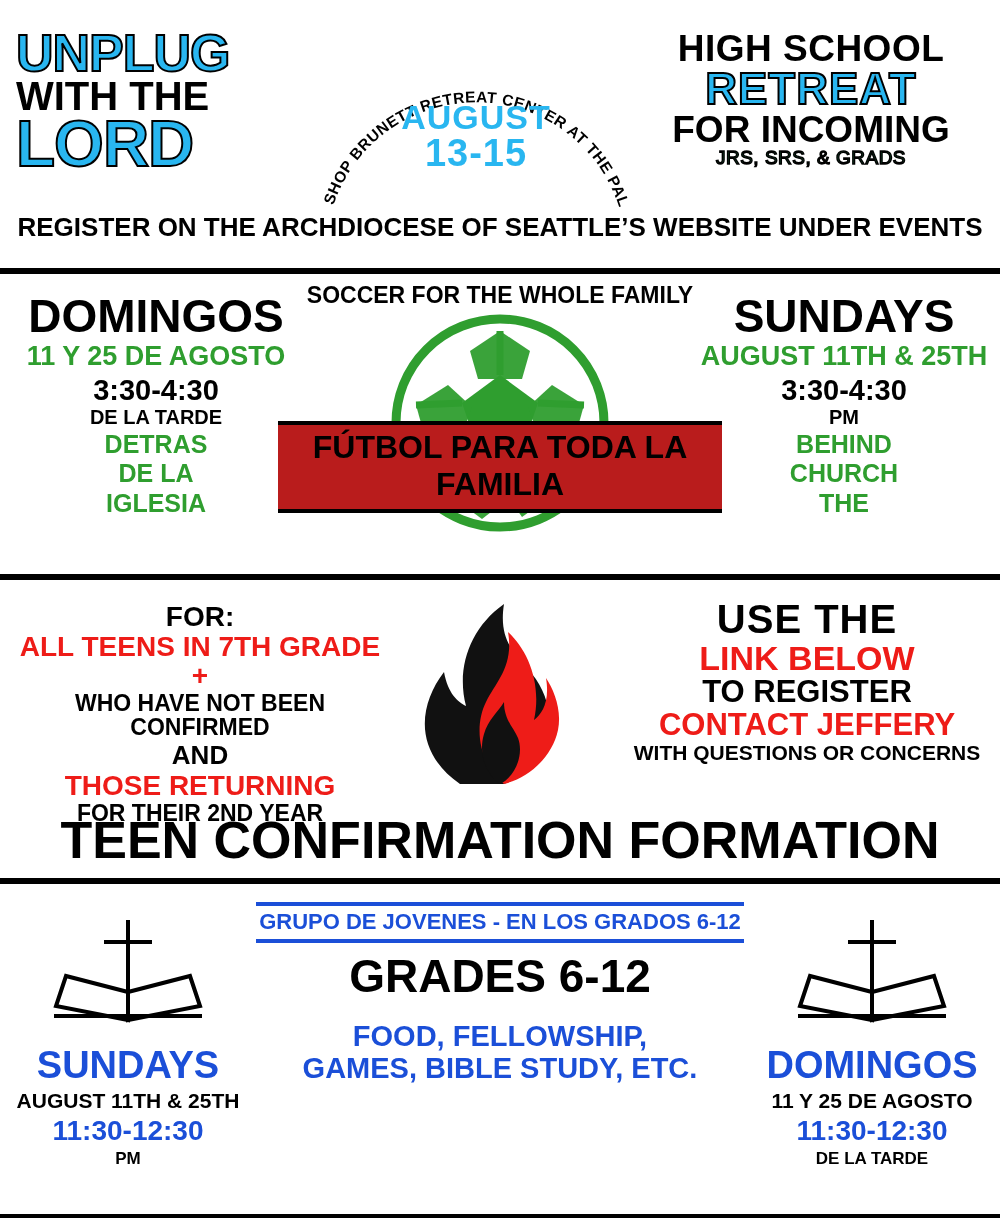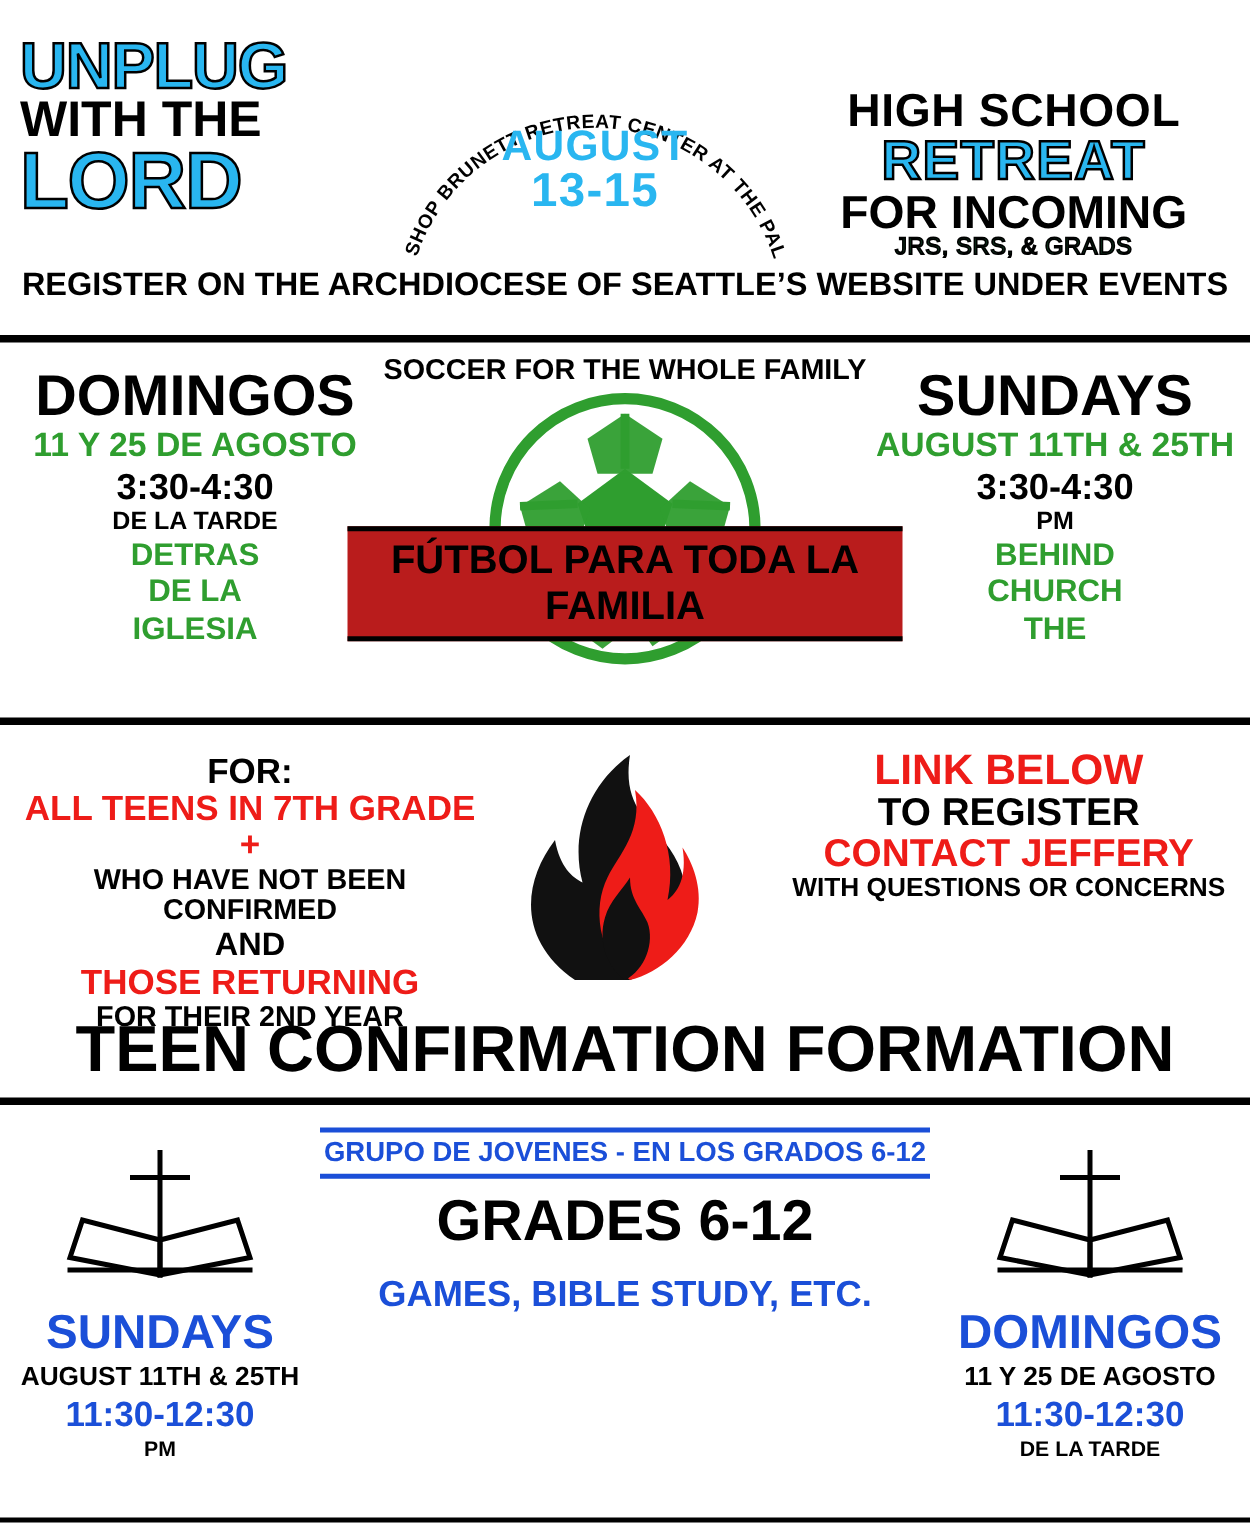--- a/index.html
+++ b/index.html
@@ -97,21 +97,20 @@
   .arc-date .d2 { font-size: 38px; letter-spacing: 1px; }
 
   .hs {
     position: absolute;
     right: 14px;
     top: 30px;
     width: 350px;
     text-align: center;
     line-height: 1.0;
     text-transform: uppercase;
-    margin-top: 40px;
   }
   .hs .h1 { font-size: 37px; font-weight: 700; color: #000; letter-spacing: 0.5px;}
   .hs .h2 { font-size: 44px; font-weight: 700; color: #29b6f0; -webkit-text-stroke: 2px #000; letter-spacing: 1px;}
   .hs .h3 { font-size: 37px; font-weight: 700; color: #000; letter-spacing: 0px;}
   .hs .h4 { font-size: 19px; font-weight: 400; color: #14532d; -webkit-text-stroke: 1.4px #000; letter-spacing: 0.5px;}
 
   .register-line {
     text-align: center;
     font-size: 26px;
     font-weight: 700;
@@ -456,20 +455,21 @@
 
     <div class="flame-holder">
       <svg width="200" height="185" viewBox="0 0 200 185">
         <path d="M60 182 C14 150 18 104 44 70 C48 92 58 100 66 104 C56 66 70 26 104 2 C98 40 116 52 132 72 C150 94 156 126 140 152 C132 166 118 177 104 182 Z" fill="#111111"></path>
         <path d="M104 182 C128 176 152 156 158 128 C162 108 154 88 146 76 C150 100 142 112 134 118 C142 82 128 48 108 30 C114 64 96 80 86 100 C74 124 78 160 104 182 Z" fill="#ee1c18"></path>
         <path d="M100 182 C86 172 78 152 84 132 C88 118 98 110 104 100 C104 118 114 126 118 136 C124 152 116 174 100 182 Z" fill="#111111"></path>
       </svg>
     </div>
 
     <div class="conf-right">
+      <div class="cr-1">Use the</div>
       <div class="cr-red">Link Below</div>
       <div class="cr-2">to Register</div>
       <div class="cr-red2">CONTACT Jeffery</div>
       <div class="cr-small">with questions or concerns</div>
     </div>
 
     <div class="conf-title">Teen Confirmation Formation</div>
   </div>
 
   <div class="rule"></div>
@@ -491,20 +491,21 @@
       <div class="yg-time">11:30-12:30</div>
       <div class="yg-ampm">PM</div>
     </div>
 
     <div class="yg-center">
       <div class="yg-band">
         <div class="t">GRUPO DE JOVENES - EN LOS GRADOS 6-12</div>
       </div>
       <div class="yg-grades">GRADES 6-12</div>
       <div class="yg-food">
+        <div>FOOD, FELLOWSHIP,</div>
         <div>GAMES, BIBLE STUDY, ETC.</div>
       </div>
     </div>
 
     <div class="yg-right">
       <svg class="bible-icon" width="160" height="110" viewBox="0 0 160 110">
         <g stroke="#000" stroke-width="4" fill="none">
           <line x1="80" y1="0" x2="80" y2="72"></line>
           <line x1="56" y1="22" x2="104" y2="22"></line>
           <path d="M80 72 L18 56 L8 86 L80 100 Z"></path>

